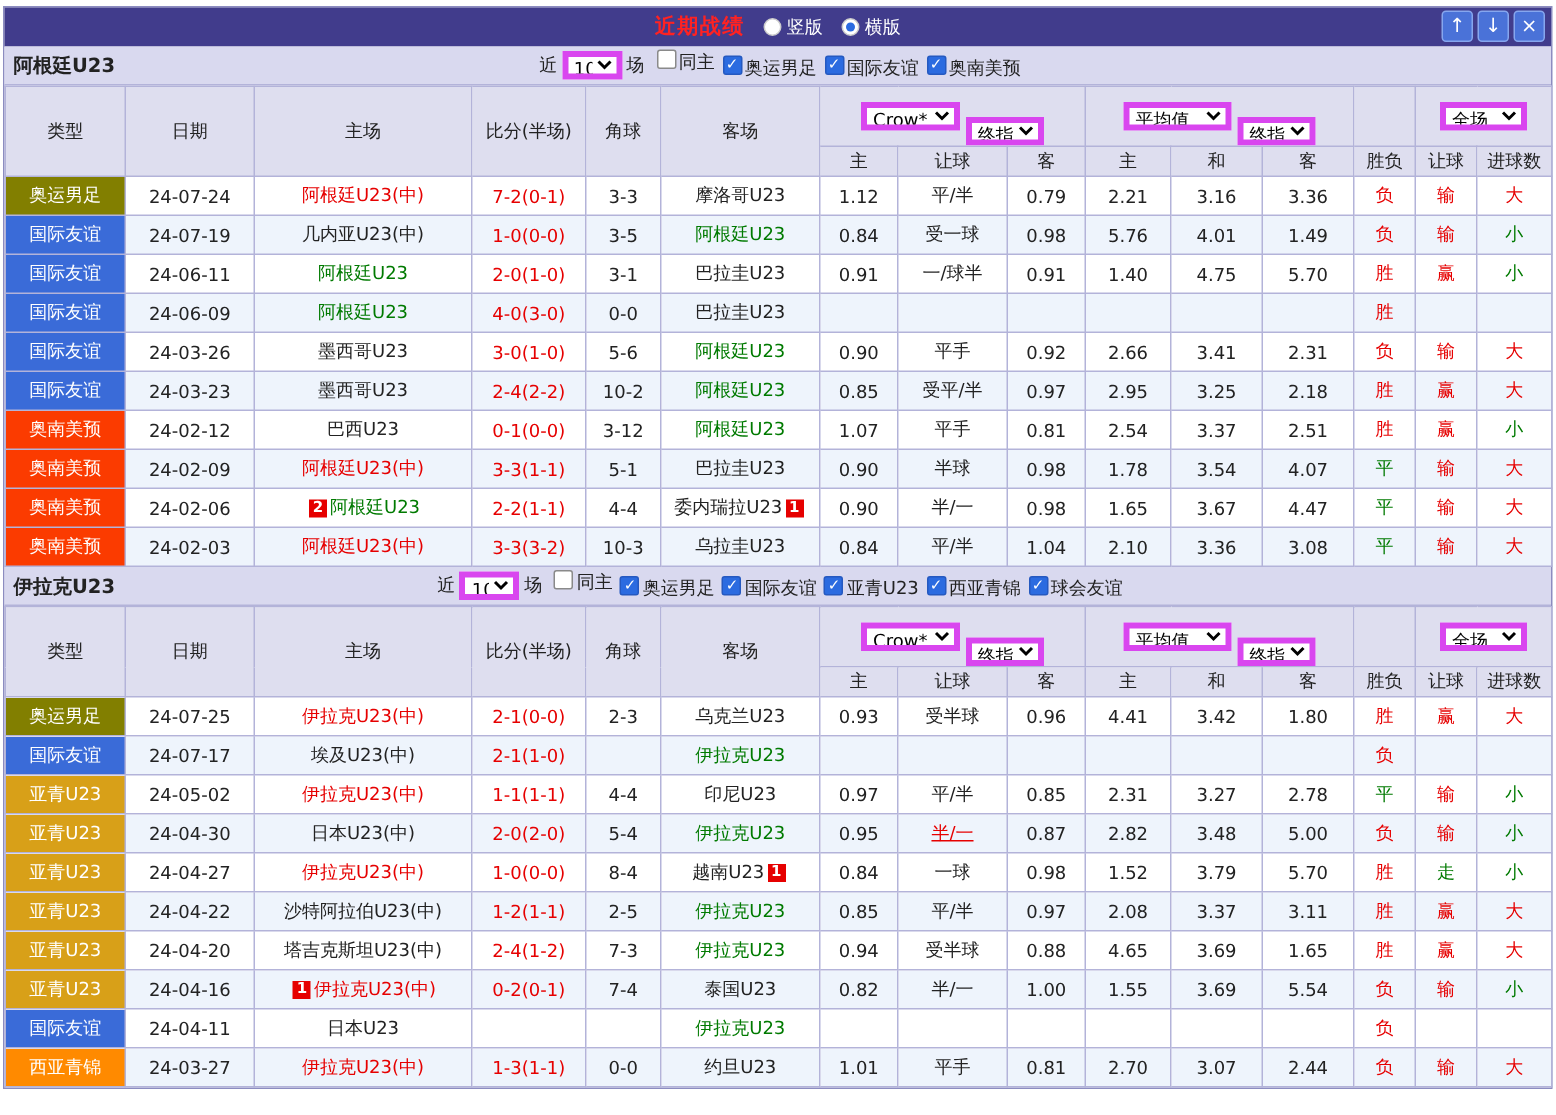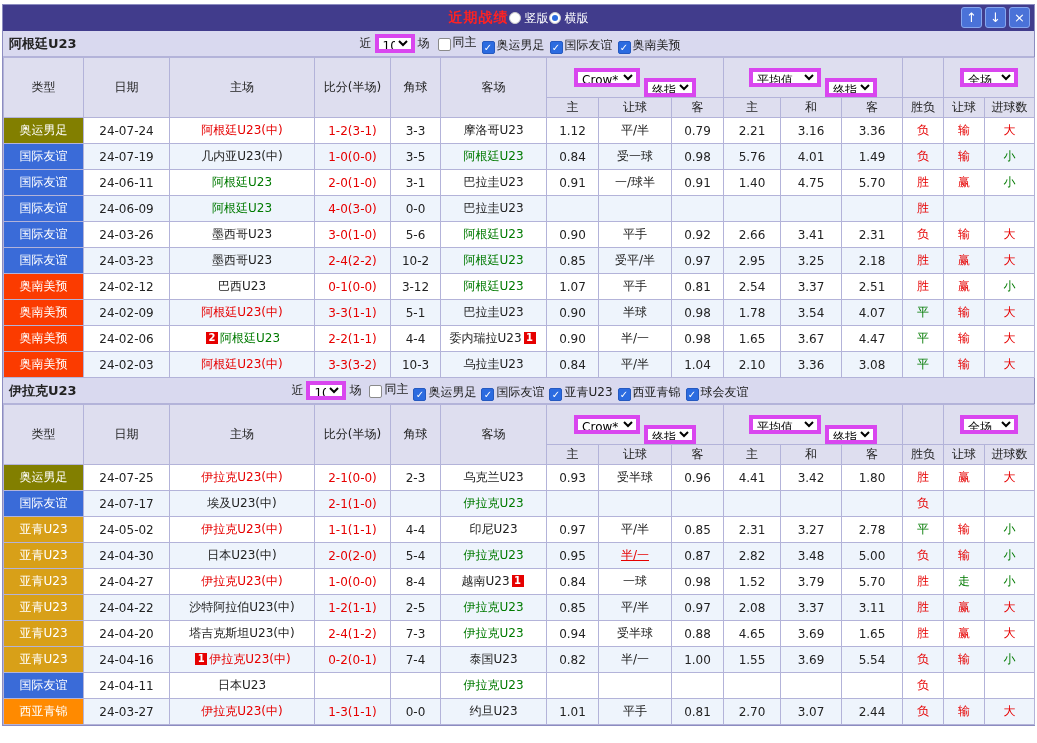--- a/index.html
+++ b/index.html
@@ -9,21 +9,21 @@
     font-family:"DejaVu Sans","Liberation Sans",sans-serif;
     font-size:12px; color:#222; padding:4px 2px 0 2px;
   }
   .window { width:1033px; border:1px solid #8c8cc0; }
 
   
   .titlebar {
     height:26px; background:#413c8c; color:#fff;
     display:flex; align-items:center; justify-content:center; position:relative;
   }
-  .title-center { display:flex; align-items:center; gap:0; }
+  .title-center { display:flex; align-items:center; gap:12px; }
   .panel-title { color:#ff2222; font-weight:bold; font-size:14px; letter-spacing:1px; }
   .radio-opt { display:inline-flex; align-items:center; gap:4px; cursor:pointer; font-size:12px; }
   .radio {
     width:12px; height:12px; border-radius:50%; background:#fff; display:inline-block;
     position:relative; border:1px solid #ccc;
   }
   .radio.checked::after {
     content:""; position:absolute; left:2px; top:2px; width:6px; height:6px;
     border-radius:50%; background:#2b6be0;
   }
@@ -35,21 +35,21 @@
   }
 
   
   .section-bar {
     height:26px; background:#d9d9ef; border-bottom:1px solid #b3b3d9;
     display:flex; align-items:center; position:relative; padding:0 6px;
   }
   .team-name { font-weight:bold; font-size:13px; position:absolute; left:6px; }
   .filters { margin:0 auto; display:flex; align-items:center; }
   .filters .lbl { margin:0 3px; }
-  .filters label { display:inline-flex; align-items:flex-end; margin-left:5px; cursor:pointer; }
+  .filters label { display:inline-flex; align-items:flex-start; margin-left:5px; cursor:pointer; }
   .cb {
     width:13px; height:13px; display:inline-block; border:1px solid #8a8a8a; background:#fff;
     font-size:10px; line-height:11px; color:#fff; text-align:center; margin-right:2px; border-radius:2px;
   }
   .cb.checked { background:#2b6be0; border-color:#2559c0; }
 
   select {
     font-size:12px; height:19px; border:4px solid #d946ef; background:#fff;
     font-family:inherit; vertical-align:middle;
   }
@@ -180,21 +180,21 @@
           <th>胜负</th>
           <th>让球</th>
           <th>进球数</th>
         </tr>
       </thead>
       <tbody>
           <tr>
             <td class="type-cell" style="background: rgb(130, 127, 0);">奥运男足</td>
             <td>24-07-24</td>
             <td class="c-red"><span>阿根廷U23(中)</span></td>
-            <td class="c-red">1-2(3-1)</td>
+            <td class="c-red">7-2(0-1)</td>
             <td>3-3</td>
             <td><span>摩洛哥U23</span></td>
             <td>1.12</td>
             <td>平/半</td>
             <td>0.79</td>
             <td>2.21</td>
             <td>3.16</td>
             <td>3.36</td>
             <td class="c-red">负</td>
             <td class="c-red">输</td>

